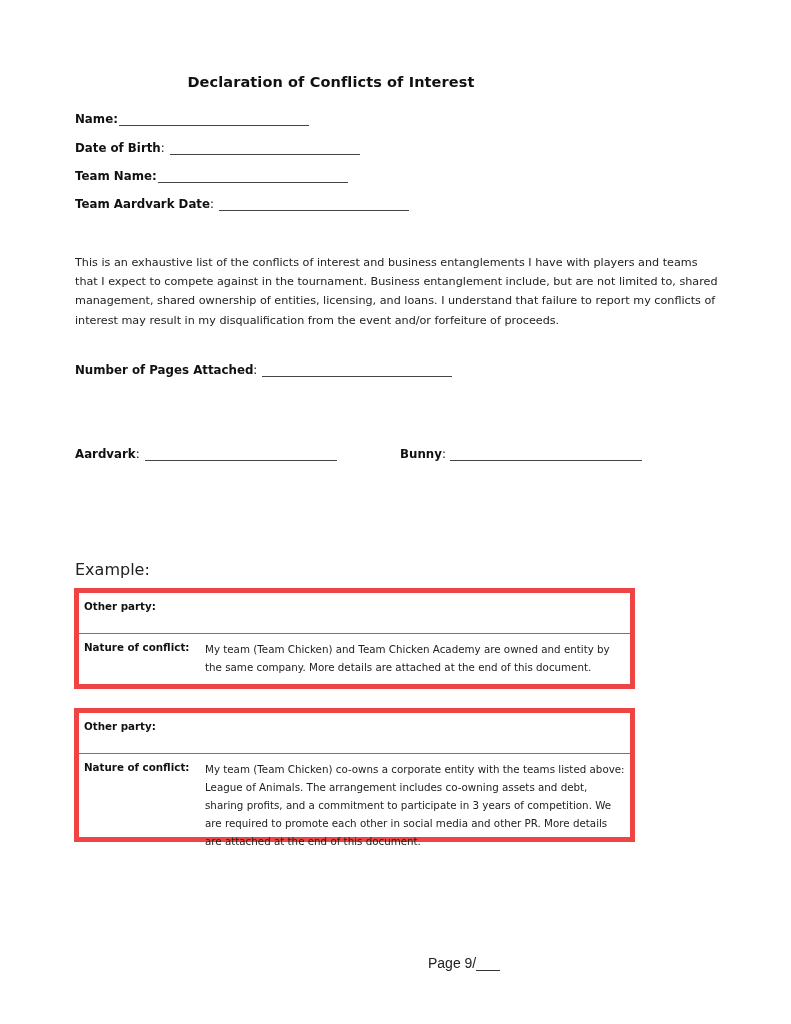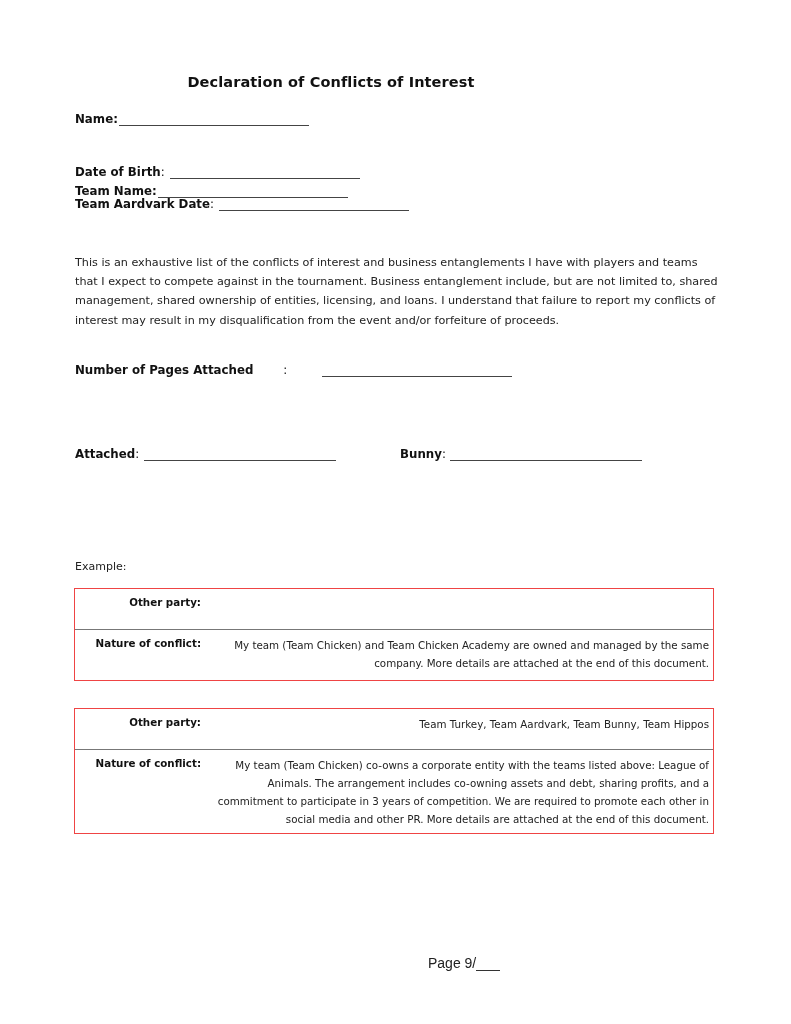--- a/index.html
+++ b/index.html
@@ -5,92 +5,91 @@
     html, body { margin: 0; padding: 0; background: #ffffff; }
     body { width: 791px; height: 1024px; position: relative; overflow: hidden;
            font-family: "DejaVu Sans", sans-serif; color: #111; }
     .abs { position: absolute; }
     .title { left: 0; width: 662px; top: 74px; text-align: center; font-size: 14.5px; font-weight: bold; letter-spacing: 0.1px; }
     .field { left: 75px; font-size: 11.8px; display: flex; align-items: flex-end; white-space: nowrap; }
     .field .lbl { font-weight: bold; }
     .field .colon-n { font-weight: normal; }
     .field .line { border-bottom: 1px solid #444; height: 12px; margin-left: 3px; }
     .para { left: 75px; top: 253px; width: 645px; font-size: 11.2px; line-height: 19.2px; color: #222; }
-    .example { left: 75px; top: 560px; font-size: 11px; color: #222; }
-    .tbl { left: 74px; width: 640px; border: 1px solid #ef4444; box-sizing: border-box; text-align: right; }
+    .example { left: 75px; top: 560px; font-size: 16px; color: #222; }
+    .tbl { left: 74px; width: 561px; border: 5px solid #ef4444; box-sizing: border-box; }
     .row { display: flex; box-sizing: border-box; }
     .row + .row { border-top: 1px solid #777; }
     .cell-l { width: 126px; padding: 7px 0 0 5px; font-size: 10.3px; font-weight: bold; box-sizing: border-box; }
     .cell-r { flex: 1; padding: 6px 4px 0 0; font-size: 10.3px; line-height: 18px; color: #222; box-sizing: border-box; }
     .pagenum { left: 428px; top: 955px; font-family: "Liberation Sans", sans-serif; font-size: 14px; color: #222; }
     .pagenum .blank { display: inline-block; width: 24px; border-bottom: 1px solid #333; height: 14px; vertical-align: bottom; }
   </style>
 </head>
 <body>
 
 <div class="abs title">Declaration of Conflicts of Interest</div>
 
 <div class="abs field" style="top:112px;">
   <span class="lbl">Name:</span>
   <span class="line" style="width:190px;margin-left:1px;"></span>
 </div>
 
-<div class="abs field" style="top:141px;margin-top:24px;">
+<div class="abs field" style="top:141px;">
   <span class="lbl">Date of Birth</span>
     <span class="colon-n">:</span>
   <span class="line" style="width:190px;margin-left:5px;"></span>
 </div>
 
-<div class="abs field" style="top:184px;">
+<div class="abs field" style="top:169px;">
   <span class="lbl">Team Name:</span>
   <span class="line" style="width:190px;margin-left:1px;"></span>
 </div>
 
 <div class="abs field" style="top:197px;">
   <span class="lbl">Team Aardvark Date</span>
     <span class="colon-n">:</span>
   <span class="line" style="width:190px;margin-left:5px;"></span>
 </div>
 
 <div class="abs para">This is an exhaustive list of the conflicts of interest and business entanglements I have with players and teams that I expect to compete against in the tournament. Business entanglement include, but are not limited to, shared management, shared ownership of entities, licensing, and loans. I understand that failure to report my conflicts of interest may result in my disqualification from the event and/or forfeiture of proceeds.</div>
 
-<div class="abs field" style="top:363px;gap:30px;">
+<div class="abs field" style="top:363px;">
   <span class="lbl">Number of Pages Attached</span>
     <span class="colon-n">:</span>
   <span class="line" style="width:190px;margin-left:5px;"></span>
 </div>
 
 <div class="abs field" style="top:447px;">
-  <span class="lbl">Attached</span>
+  <span class="lbl">Aardvark</span>
     <span class="colon-n">:</span>
   <span class="line" style="width:192px;margin-left:5px;"></span>
 </div>
 
 <div class="abs field" style="top:447px;left:400px;">
   <span class="lbl">Bunny</span>
     <span class="colon-n">:</span>
   <span class="line" style="width:192px;margin-left:4px;"></span>
 </div>
 
 <div class="abs example">Example:</div>
 
 <div class="abs tbl" style="top:588px;">
   <div class="row" style="height:40px;">
     <div class="cell-l">Other party:</div>
   </div>
   <div class="row" style="height:51px;">
     <div class="cell-l">Nature of conflict:</div>
-    <div class="cell-r">My team (Team Chicken) and Team Chicken Academy are owned and managed by the same company. More details are attached at the end of this document.</div>
+    <div class="cell-r">My team (Team Chicken) and Team Chicken Academy are owned and entity by the same company. More details are attached at the end of this document.</div>
   </div>
 </div>
 
 <div class="abs tbl" style="top:708px;">
   <div class="row" style="height:40px;">
     <div class="cell-l">Other party:</div>
-    <div class="cell-r">Team Turkey, Team Aardvark, Team Bunny, Team Hippos</div>
   </div>
   <div class="row" style="height:84px;">
     <div class="cell-l">Nature of conflict:</div>
     <div class="cell-r">My team (Team Chicken) co-owns a corporate entity with the teams listed above: League of Animals. The arrangement includes co-owning assets and debt, sharing profits, and a commitment to participate in 3 years of competition. We are required to promote each other in social media and other PR. More details are attached at the end of this document.</div>
   </div>
 </div>
 
 <div class="abs pagenum">
   <span>Page 9/</span><span class="blank"></span>
 </div>

